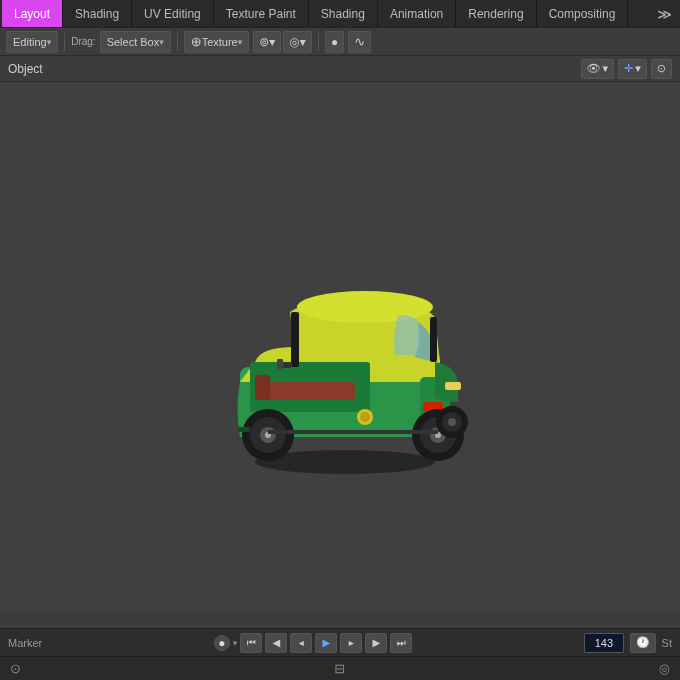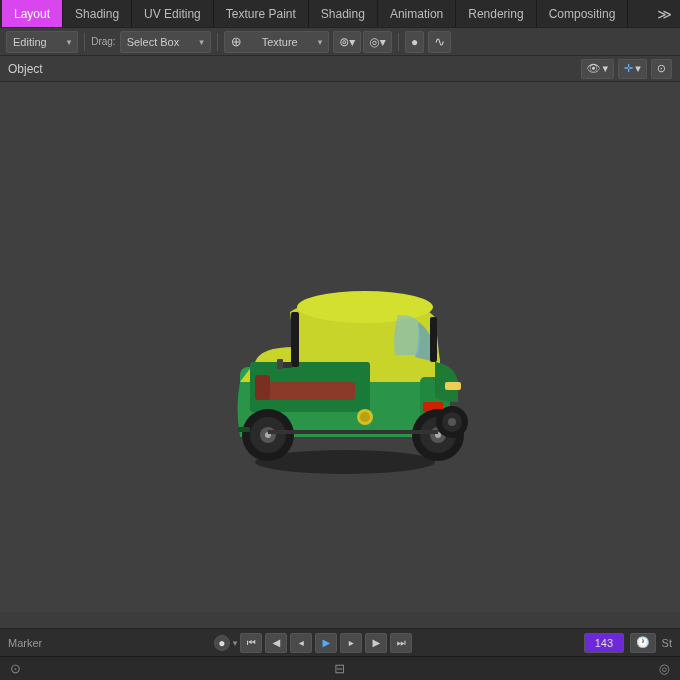--- a/index.html
+++ b/index.html
@@ -57,21 +57,21 @@
     }
     .toolbar-btn {
       background: #4a4a4a;
       border: 1px solid #555;
       color: #ccc;
       padding: 2px 6px;
       font-size: 11px;
       cursor: pointer;
       display: flex;
       align-items: center;
-      gap: 20px;
+      gap: 0;
       height: 22px;
       border-radius: 2px;
     }
     .toolbar-btn .arrow {
       font-size: 9px;
       color: #aaa;
     }
     .toolbar-separator {
       width: 1px;
       height: 18px;
@@ -187,21 +187,21 @@
       color: #ccc;
       padding: 2px 5px;
       font-size: 11px;
       cursor: pointer;
       height: 20px;
       border-radius: 2px;
       display: flex;
       align-items: center;
     }
     .tl-frame-input {
-      background: #6d28d9;
+      background: #0f172a;
       border: 1px solid #555;
       color: #ddd;
       width: 40px;
       height: 20px;
       text-align: center;
       font-size: 11px;
       border-radius: 2px;
     }
     .tl-label {
       color: #999;

